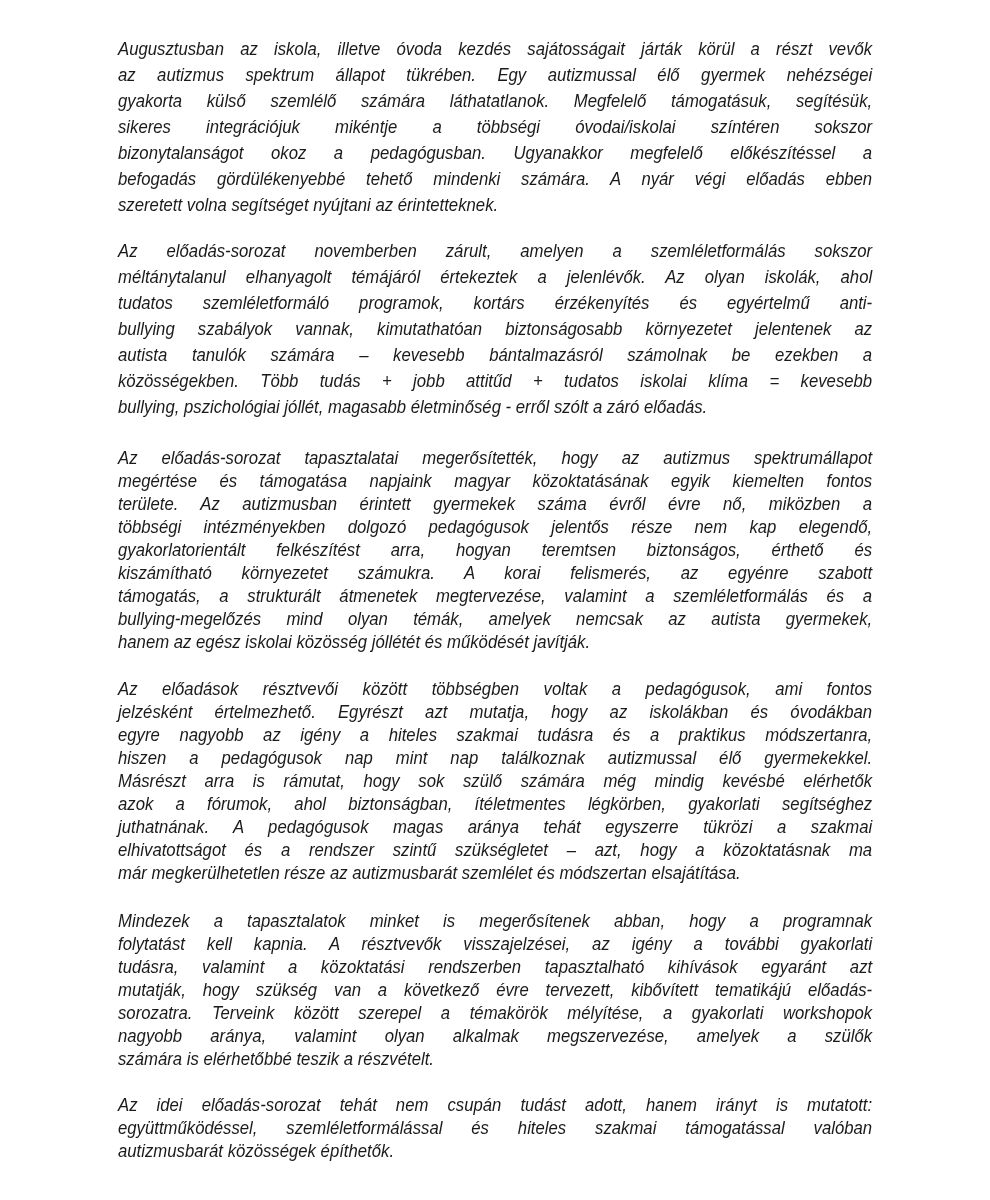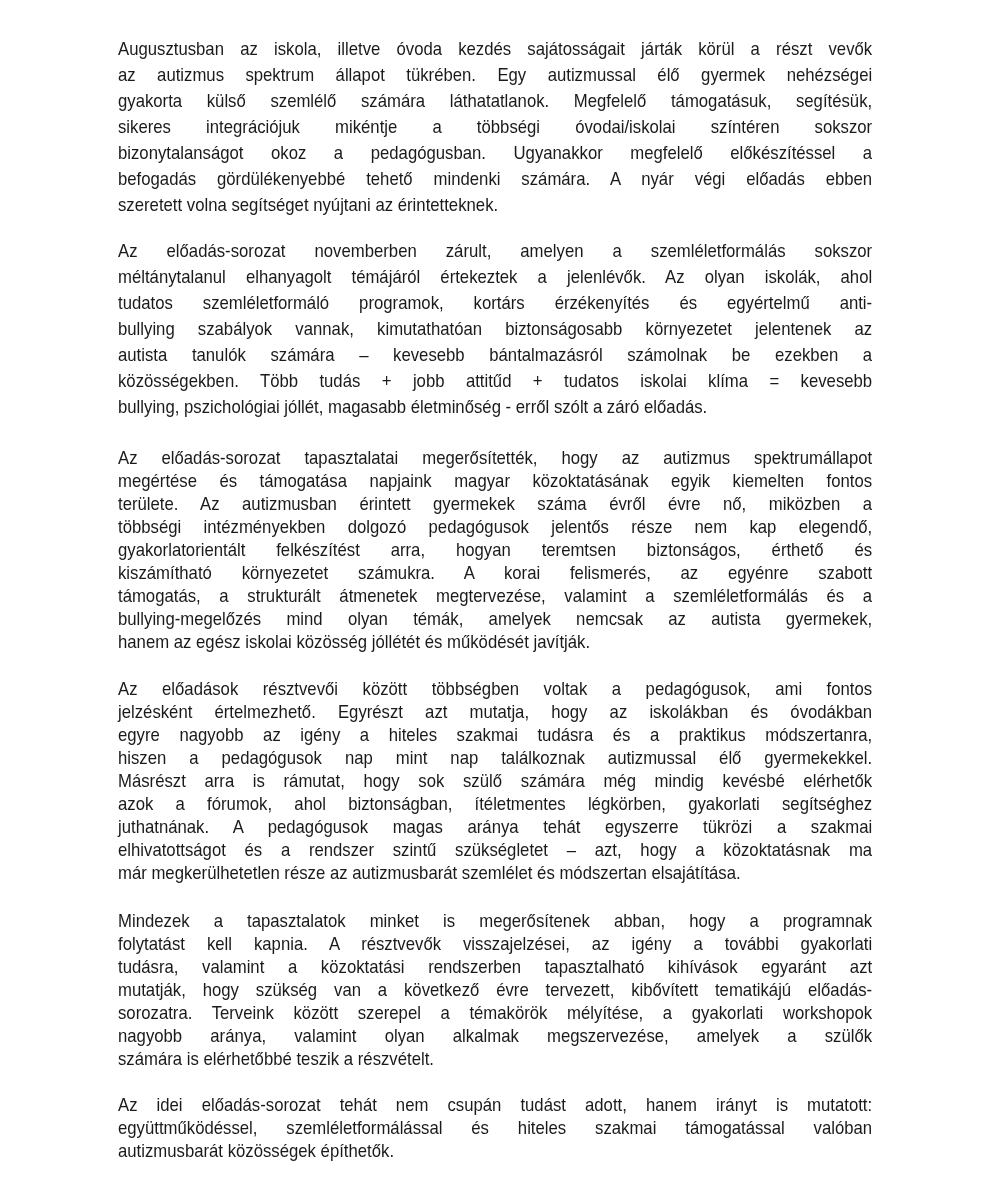--- a/index.html
+++ b/index.html
@@ -1,17 +1,17 @@
 <!DOCTYPE html>
 <html><head>
 <meta charset="utf-8">
 <style>
   html, body { margin: 0; padding: 0; background: #ffffff; }
   body { width: 990px; height: 1200px; position: relative; overflow: hidden; }
-  .page { position: absolute; left: 0; top: 0; width: 990px; height: 1200px; background: #fff; }
+  .page { position: absolute; left: 0; top: 0; width: 990px; height: 1200px; background: #fff; font-style: italic; }
   .para { position: absolute; left: 118px; width: 857px; transform-origin: 0 0; transform: scaleX(0.88); }
   .line {
     font-family: "Liberation Sans", sans-serif;
     font-size: 19px;
     color: #1a1a1a;
     white-space: nowrap;
     text-align: justify;
     text-align-last: justify;
     width: 857px;
     overflow: visible;

